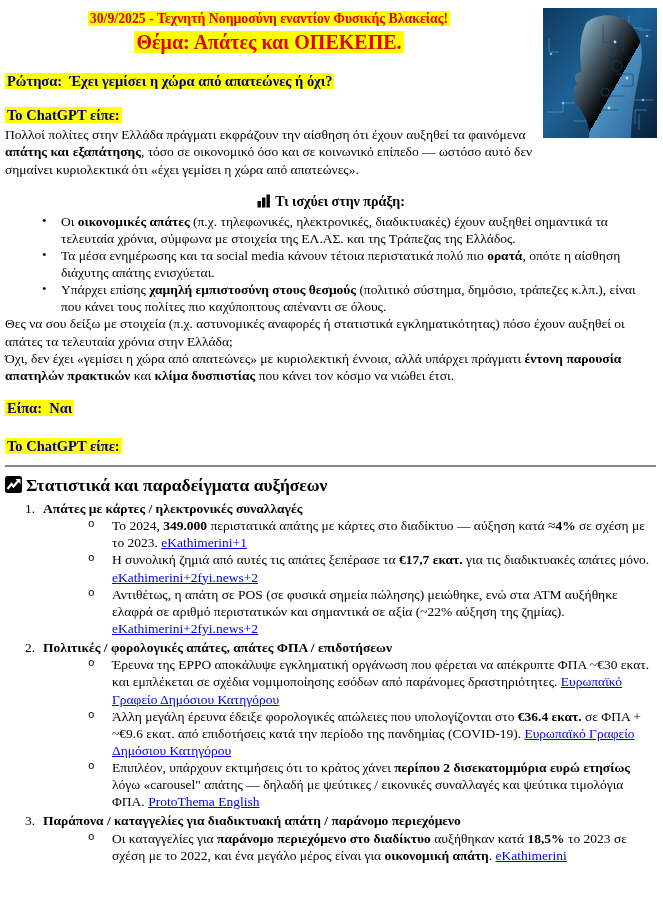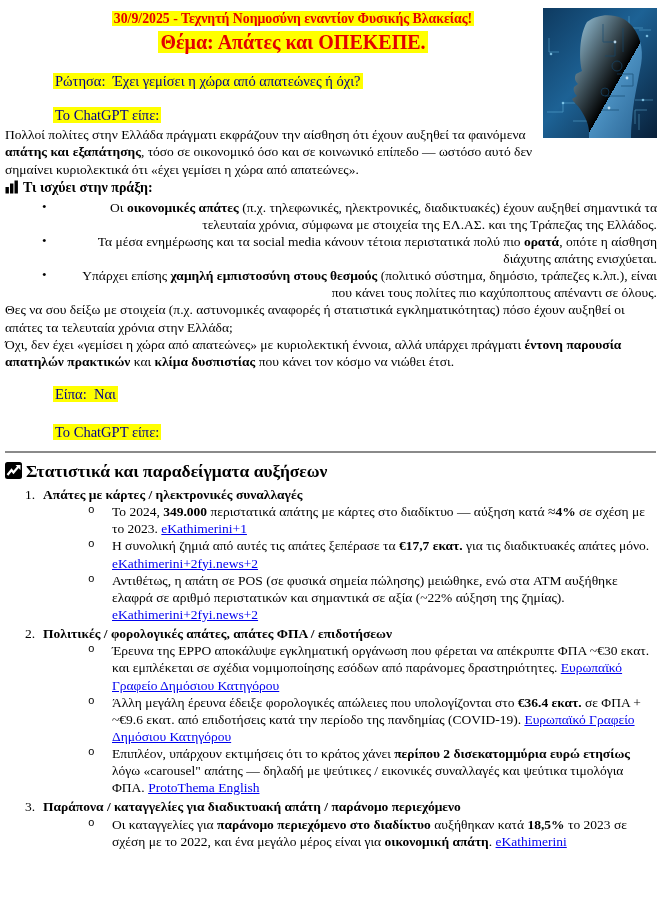--- a/index.html
+++ b/index.html
@@ -7,39 +7,39 @@
     width:663px;height:902px;background:#ffffff;overflow:hidden;
     font-family:"Liberation Serif","DejaVu Serif",serif;
     font-size:13.5px;line-height:1.27;color:#000;
   }
   .page{padding:8px 6px 0 5px;}
   .hero{
     float:right;width:114px;height:130px;margin:0 0 8px 10px;
   }
   .center{text-align:center;}
   p{margin:0;}
-  .hl{background:#FFFF00;padding:0 2px;margin-left:48px;}
+  .hl{background:#FFFF00;padding:0 2px;}
   .red{color:#e30000;font-weight:bold;}
   .row-date{margin-top:2px;font-size:13.8px;}
   .row-topic{margin-top:2px;font-size:20px;line-height:1.25;}
   .row-q{margin-top:17px;}
-  .lbl{color:#00008B;font-weight:normal;font-size:14.5px;}
+  .lbl{color:#00008B;font-weight:bold;font-size:14.5px;}
   .row-chat1{margin-top:16px;margin-bottom:2px;}
   .row-said{margin-top:15px;}
   .row-chat2{margin-top:20px;margin-bottom:2px;}
   .b,b{font-weight:bold;}
-  .heading-sm{font-weight:bold;font-size:14px;margin-top:1px;}
+  .heading-sm{font-weight:bold;font-size:14px;margin-top:15px;text-align:center;}
   .icon-inline{display:inline-block;vertical-align:-2px;margin-right:4px;}
   .tofu{
     display:inline-block;width:8px;height:11px;border:1.3px solid #000;
     margin-right:6px;vertical-align:-1px;
   }
   .bullet{display:flex;margin-left:37px;}
   .bmark{width:19px;flex:none;font-size:13px;}
-  .btext{flex:1;text-align:right;}
+  .btext{flex:1;}
   .sub{display:flex;margin-left:83px;}
   .smark{width:24px;flex:none;font-family:"Liberation Mono","DejaVu Sans Mono",monospace;font-size:11px;padding-top:1px;}
   .stext{flex:1;font-family:Liberation Serif, serif;}
   .numitem{display:flex;margin-left:20px;margin-top:2px;}
   .num{width:18px;flex:none;}
   .ntitle{flex:1;font-weight:bold;}
   .rule{border:none;border-top:2px solid #8a8a8a;margin:9px 1px 7px 0;}
   .stats-heading{font-weight:bold;font-size:17.5px;margin:0 0 2px 0;}
   a.doclink{color:#0000EE;text-decoration:underline;cursor:pointer;}
 </style>

